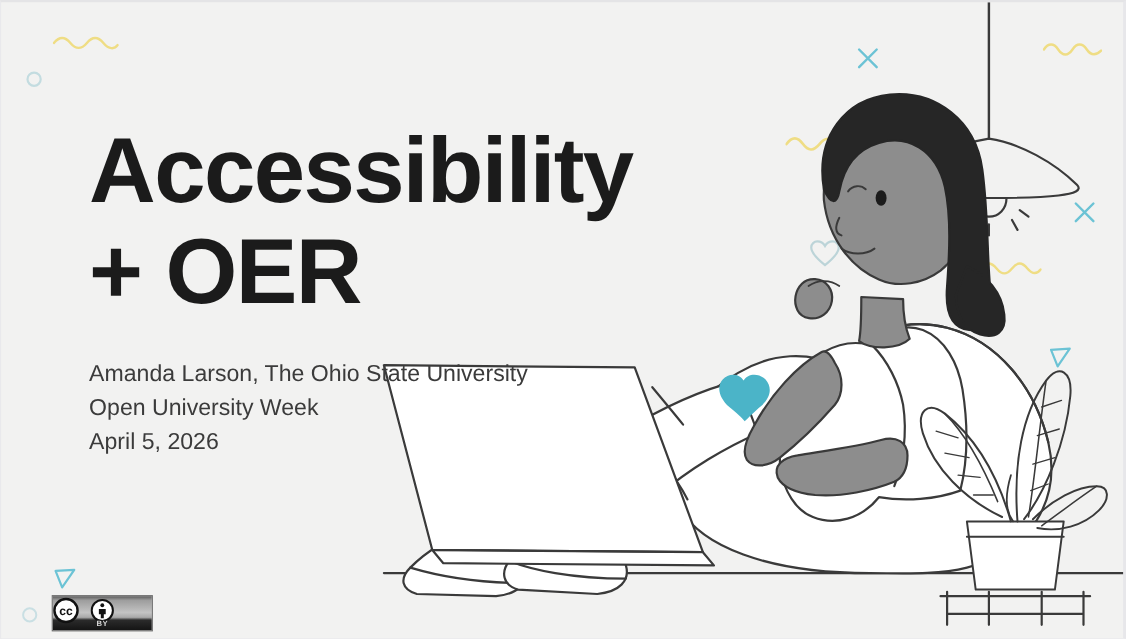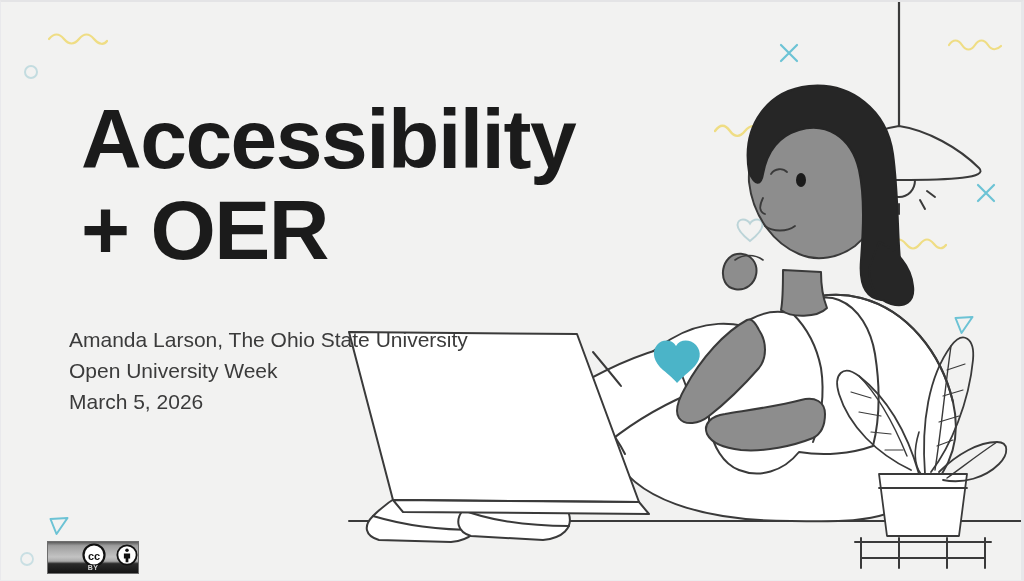--- a/index.html
+++ b/index.html
@@ -21,35 +21,35 @@
     border-top: 2px solid #e4e4e6;
     border-left: 1px solid #e9e9ec;
     border-right: 3px solid #e7e7ea;
     border-bottom: 1px solid #ececee;
   }
 
   
   .title-block {
     position: absolute;
     left: 80px;
-    top: 92px;
+    top: 108px;
     width: 560px;
   }
   .slide-title {
     margin: 0;
     font-size: 84px;
     line-height: 1.08;
     font-weight: 700;
     letter-spacing: -1.5px;
     color: #1b1b1b;
     white-space: pre-line;
   }
   .subtitle-block {
     position: absolute;
-    left: 68px;
+    left: 80px;
     top: 322px;
     width: 560px;
   }
   .subtitle-line {
     margin: 0;
     font-size: 21px;
     line-height: 31px;
     color: #3b3b3b;
     font-weight: 400;
   }
@@ -59,21 +59,21 @@
     position: absolute;
     left: 46px;
     top: 539px;
     width: 92px;
     height: 33px;
     background: linear-gradient(to bottom, #5b5b5b 0%, #9d9d9d 12%, #c3c3c3 48%, #a9a9a9 62%, #2b2b2b 70%, #141414 100%);
     border: 1px solid #6d6d6d;
     box-sizing: border-box;
     display: flex;
     align-items: flex-start;
-    justify-content: flex-end;
+    justify-content: flex-start;
   }
   .cc-icons {
     display: flex;
     align-items: center;
     gap: 10px;
     margin-top: 1px;
   }
   .cc-glyph {
     display: block;
   }
@@ -284,21 +284,21 @@
   </div>
 
   <div class="title-block">
     <h1 class="slide-title">Accessibility
 + OER</h1>
   </div>
 
   <div class="subtitle-block">
     <p class="subtitle-line">Amanda Larson, The Ohio State University</p>
     <p class="subtitle-line">Open University Week</p>
-    <p class="subtitle-line">March 5, 2026</p>
+    <p class="subtitle-line">April 5, 2026</p>
   </div>
 
   <div class="cc-badge">
     <div class="cc-icons">
       <svg class="cc-glyph" width="24" height="24" viewBox="0 0 24 24">
         <circle cx="12" cy="12" r="10.5" fill="#ffffff" stroke="#111111" stroke-width="2.2"></circle>
         <text x="12" y="16.5" font-family="'Liberation Sans', sans-serif" font-size="11" font-weight="700" text-anchor="middle" fill="#111111">cc</text>
       </svg>
       <svg class="cc-glyph" width="22" height="22" viewBox="0 0 24 24">
         <circle cx="12" cy="12" r="10.5" fill="#ffffff" stroke="#111111" stroke-width="2"></circle>

